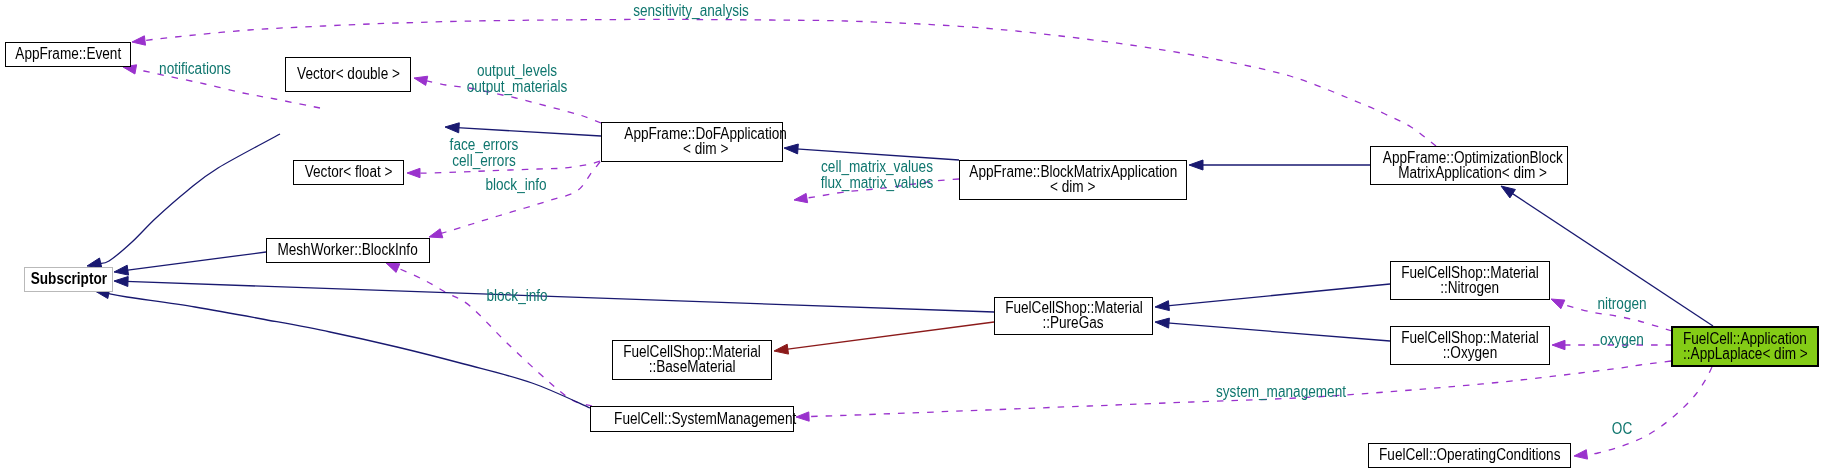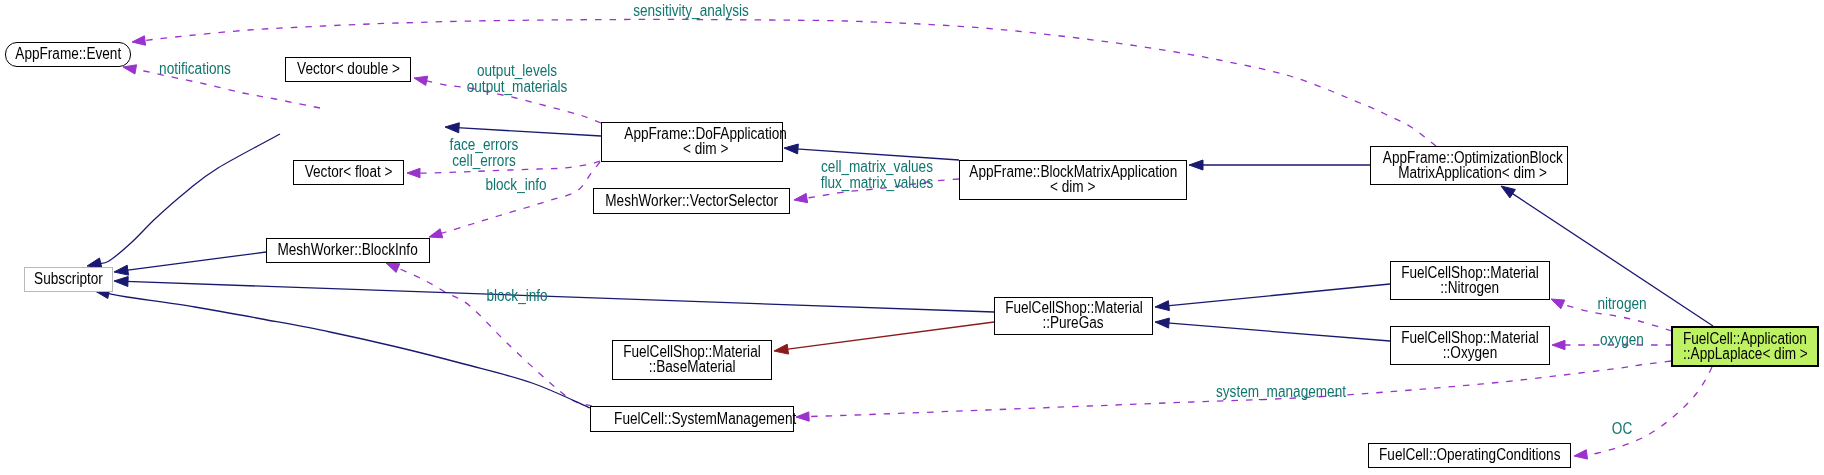--- a/index.html
+++ b/index.html
@@ -21,22 +21,22 @@
     justify-content: center;
     border: 1.5px solid #000000;
     background: #ffffff;
     color: #000000;
     font-size: 16px;
     line-height: 14.8px;
     white-space: nowrap;
     text-align: center;
   }
   .node span { display: block; transform: scaleX(0.85); }
-  .node.external { border-color: #b9b9b9; }
-  .node.focus { background: #bef264; border-width: 2px; }
+  .node.external { border-color: #b9b9b9; font-weight: bold; }
+  .node.focus { background: #84cc16; border-width: 2px; }
   .elabel {
     position: absolute;
     transform: translate(-50%, -50%);
     color: #0f766e;
     font-size: 16px;
     line-height: 15.5px;
     white-space: nowrap;
     text-align: center;
   }
   .elabel span { display: block; transform: scaleX(0.85); }
@@ -85,35 +85,32 @@
       <path d="M590,408 C580.3,403.8 553.0,390.3 532,383 C511.0,375.7 486.5,370.0 464,364 C441.5,358.0 419.3,352.3 397,347 C374.7,341.7 352.5,336.7 330,332 C307.5,327.3 284.5,323.2 262,319 C239.5,314.8 217.5,310.7 195,307 C172.5,303.3 141.7,299.3 127,297 C112.3,294.7 110.2,293.8 106.79446624321186,293.21146242060223" fill="none" stroke="#191970" stroke-width="1.3"></path>
       <polygon points="95,291 109.7,288.7 107.8,298.5" fill="#191970" stroke="#191970" stroke-width="1"></polygon>
       <path d="M1390,284 L1166.9429356683934,305.8311169345828" fill="none" stroke="#191970" stroke-width="1.3"></path>
       <polygon points="1155,307 1168.4,300.7 1169.4,310.6" fill="#191970" stroke="#191970" stroke-width="1"></polygon>
       <path d="M1390,341 L1166.960969880797,322.9670571392985" fill="none" stroke="#191970" stroke-width="1.3"></path>
       <polygon points="1155,322 1169.4,318.1 1168.6,328.1" fill="#191970" stroke="#191970" stroke-width="1"></polygon>
       <path d="M994,322 L785.8970830919579,349.4317481378783" fill="none" stroke="#8b1a1a" stroke-width="1.3"></path>
       <polygon points="774,351 787.2,344.2 788.5,354.1" fill="#8b1a1a" stroke="#8b1a1a" stroke-width="1"></polygon>
     </svg>
 
-  <div class="node" id="node-event" style="left: 5px; top: 42px; width: 126px; height: 25px; border-radius: 12px;">
+  <div class="node" id="node-event" style="left: 5px; top: 42px; width: 126px; height: 25px;">
     <span>AppFrame::Event</span>
   </div>
-  <div class="node" id="node-vector-double" style="left: 285px; top: 57px; width: 126px; height: 25px;">
+  <div class="node" id="node-vector-double" style="left: 285px; top: 57px; width: 126px; height: 35px;">
     <span>Vector&lt; double &gt;</span>
   </div>
   <div class="node" id="node-vector-float" style="left: 293px; top: 160px; width: 111px; height: 25px;">
     <span>Vector&lt; float &gt;</span>
   </div>
   <div class="node" id="node-dof-application" style="left: 601px; top: 122px; width: 182px; height: 40px; padding-left: 28px;">
     <span>AppFrame::DoFApplication</span>
     <span>&lt; dim &gt;</span>
-  </div>
-  <div class="node" id="node-vector-selector" style="left: 593px; top: 188px; width: 197px; height: 26px;">
-    <span>MeshWorker::VectorSelector</span>
   </div>
   <div class="node" id="node-block-matrix-application" style="left: 959px; top: 160px; width: 228px; height: 40px;">
     <span>AppFrame::BlockMatrixApplication</span>
     <span>&lt; dim &gt;</span>
   </div>
   <div class="node" id="node-optimization-block-matrix-application" style="left: 1370px; top: 146px; width: 198px; height: 39px; padding-left: 8px;">
     <span>AppFrame::OptimizationBlock</span>
     <span>MatrixApplication&lt; dim &gt;</span>
   </div>
   <div class="node" id="node-block-info" style="left: 266px; top: 238px; width: 164px; height: 25px;">

